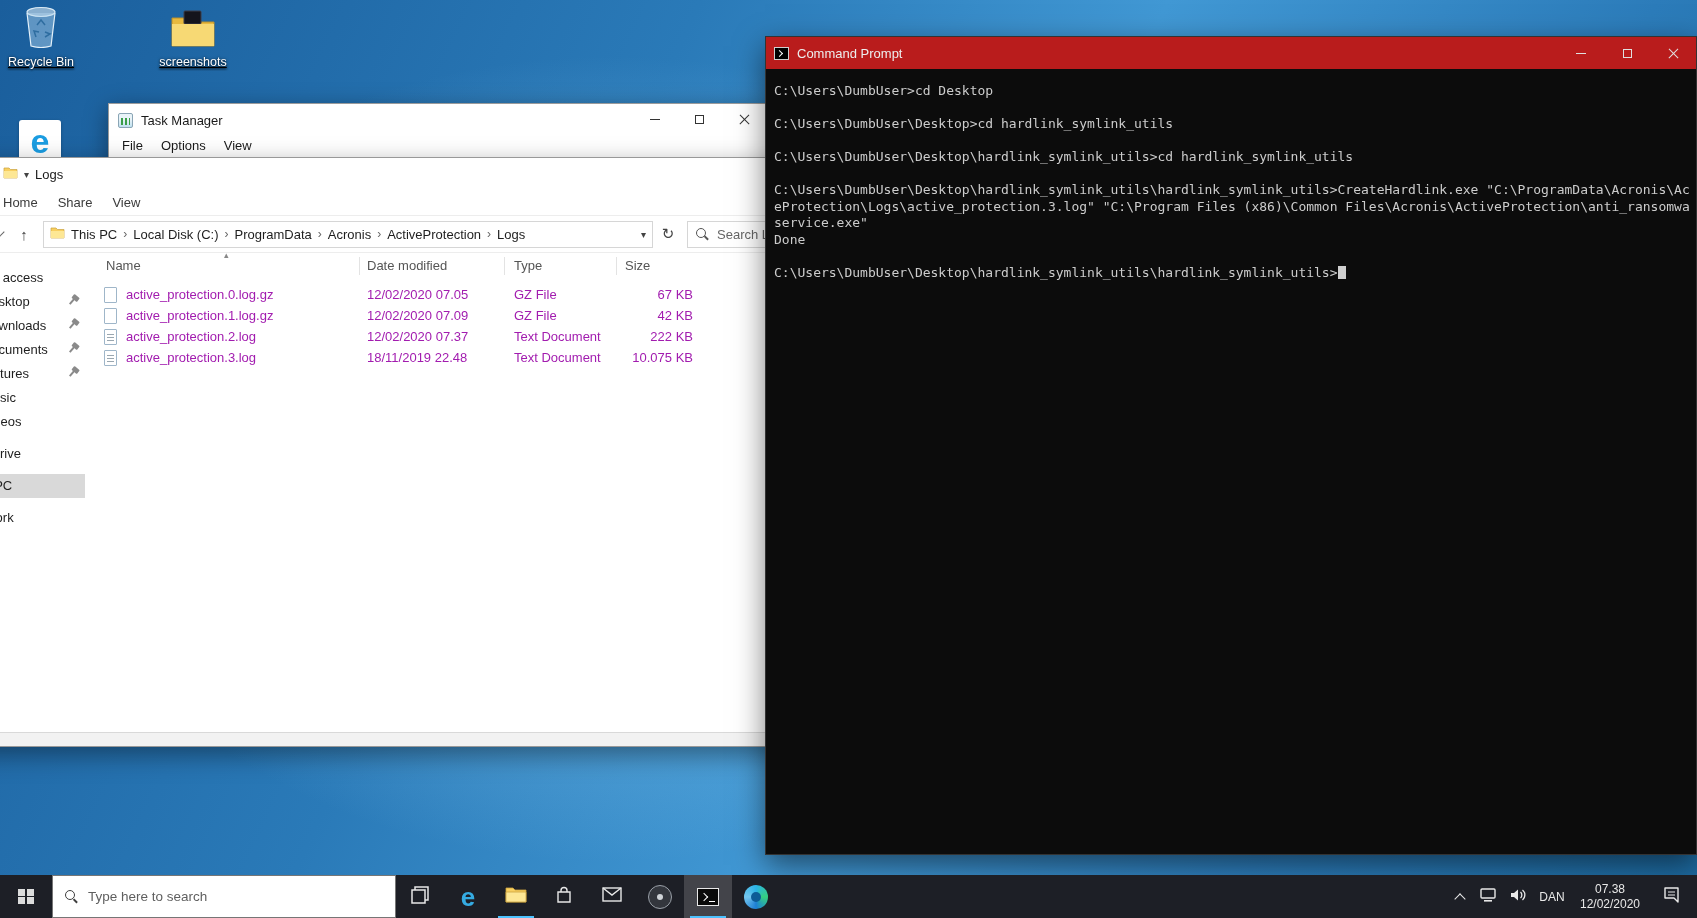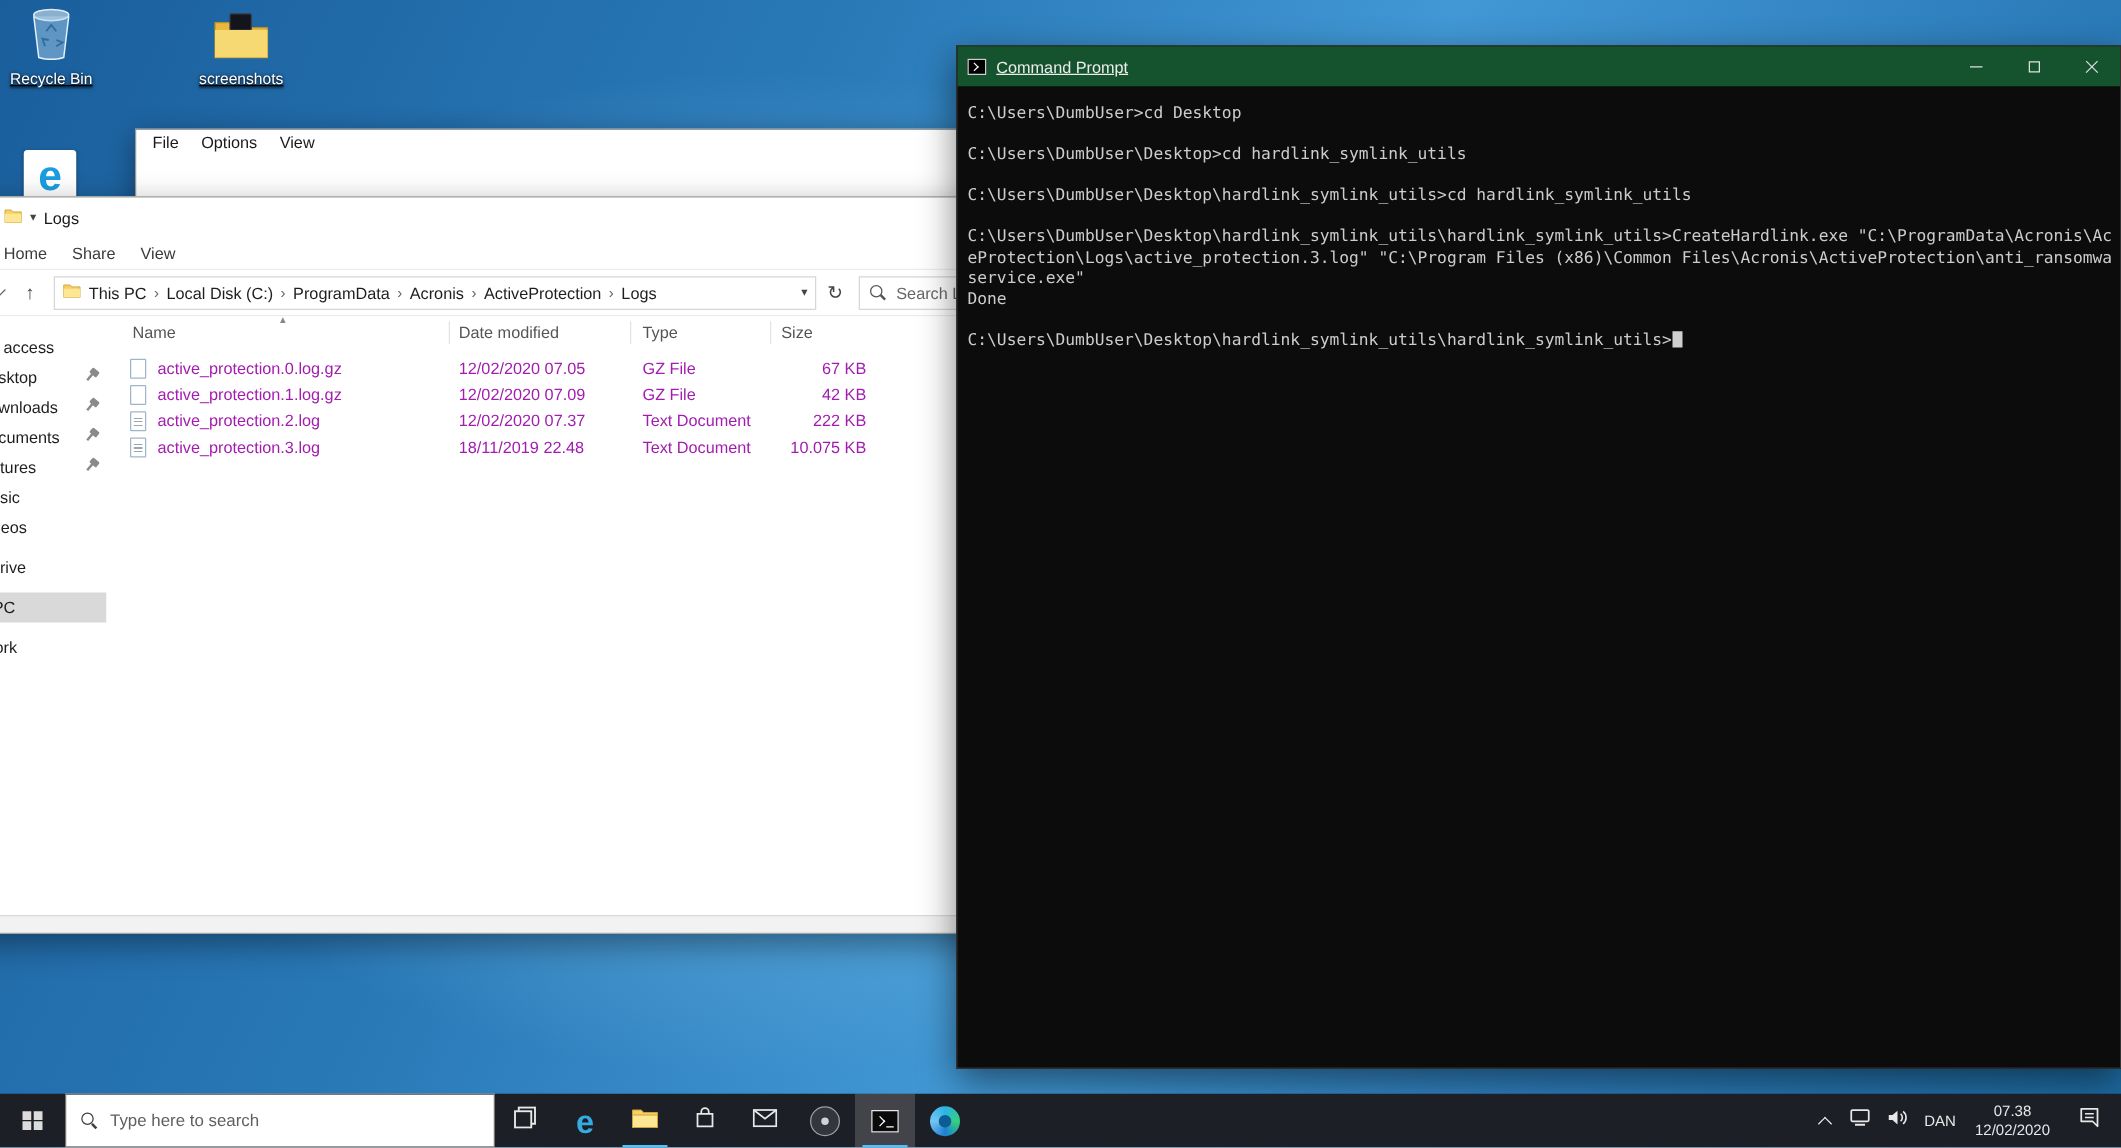--- a/index.html
+++ b/index.html
@@ -76,21 +76,21 @@
     background:repeating-linear-gradient(#9aa7b0 0 1px,transparent 1px 3px); }
   .f-name { padding-left:6px; white-space:nowrap; }
   .f-date { padding-left:7px; } .f-type { padding-left:9px; }
   .f-size { text-align:right; padding-right:2px; }
 
   .mini-folder { flex:0 0 auto; }
 
   
   .cmd-window { position:absolute; left:765px; top:36px; width:932px; height:819px; background:#0c0c0c;
     border:1px solid #333; box-shadow:0 10px 28px rgba(0,0,0,.5); z-index:3; }
-  .cmd-titlebar { height:32px; background:#14532d; display:flex; align-items:center; gap:8px; padding-left:8px; color:#ededed; font-size:13px; position:relative;text-decoration:underline; }
+  .cmd-titlebar { height:32px; background:#b91c1c; display:flex; align-items:center; gap:8px; padding-left:8px; color:#ededed; font-size:13px; position:relative; }
   .cmd-ico { width:15px; height:13px; background:#000; border:1px solid #cfcfcf; position:relative; }
   .cmd-ico::before { content:""; position:absolute; left:2px; top:3px; width:4px; height:4px; border-left:1.2px solid #fff; border-bottom:1.2px solid #fff; transform:rotate(-135deg); }
   .cmd-window .win-btn { width:46px; height:32px; }
   .cmd-window .glyph-min { background:#e0e0e0; }
   .cmd-window .glyph-max { border-color:#e0e0e0; }
   .cmd-window .glyph-close::before,.cmd-window .glyph-close::after { background:#e0e0e0; }
   .cmd-body { position:absolute; top:32px; left:0; right:0; bottom:0; padding:14px 8px 6px 8px; overflow:hidden;
     font-family:"DejaVu Sans Mono",monospace; font-size:13px; line-height:16.5px; color:#cccccc; white-space:pre; }
   .cmd-line { height:16.5px; }
   .cmd-cursor { display:inline-block; width:8px; height:13px; background:#cfcfcf; vertical-align:-2px; }
@@ -149,20 +149,35 @@
       </svg>
     </span>
     <div class="desk-label">screenshots</div>
   </div>
 
   <div class="edge-tile">
     <span>e</span>
   </div>
 
   <div class="tm-window">
+    <div class="tm-titlebar">
+      <span class="tm-ico"></span>
+      <span>Task Manager</span>
+      <div class="win-buttons">
+        <span class="win-btn">
+            <span class="glyph-min"></span>
+          </span>
+        <span class="win-btn">
+            <span class="glyph-max"></span>
+          </span>
+        <span class="win-btn">
+            <span class="glyph-close"></span>
+          </span>
+      </div>
+    </div>
     <div class="tm-menubar">
       <span class="tm-menu-item">File</span>
       <span class="tm-menu-item">Options</span>
       <span class="tm-menu-item">View</span>
     </div>
   </div>
 
   <div class="fe-window">
     <div class="fe-titlebar">
       <span class="mini-folder">

